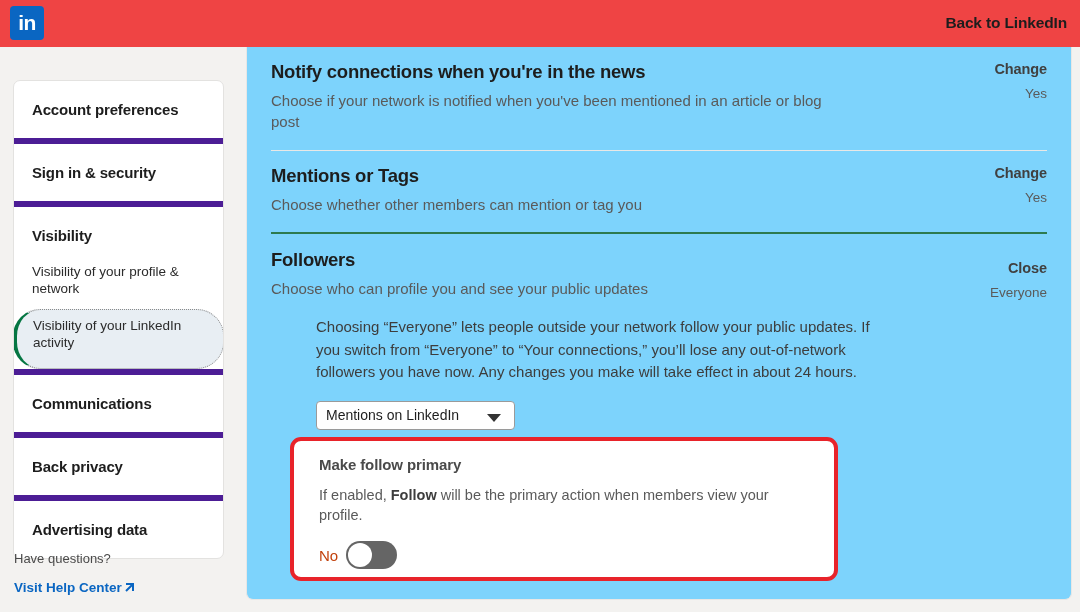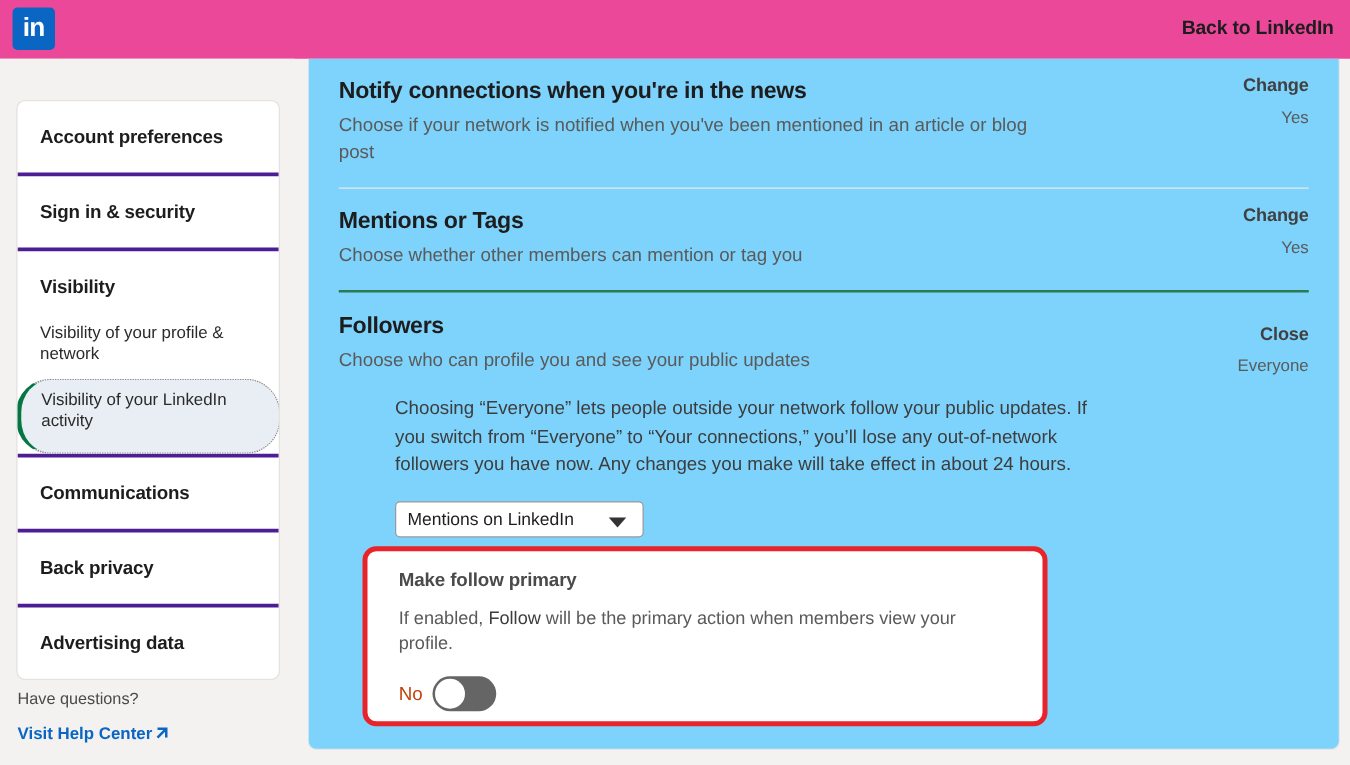--- a/index.html
+++ b/index.html
@@ -8,21 +8,21 @@
     width: 1080px; height: 612px;
     background: #f3f2f0;
     font-family: "Liberation Sans", sans-serif;
     overflow: hidden;
   }
 
   
   #topbar {
     position: absolute; left: 0; top: 0;
     width: 1080px; height: 47px;
-    background: #ec4899;
+    background: #ef4444;
   }
   #li-logo {
     position: absolute; left: 10px; top: 6px;
     width: 34px; height: 34px;
     background: #0a66c2;
     border-radius: 4px;
   }
   #li-logo .in-text {
     position: absolute; left: 0; top: 0; width: 34px; height: 34px;
     color: #ffffff; font-weight: bold; font-size: 21px;
@@ -44,21 +44,21 @@
     background: #f3f2f0;
   }
   #nav-card {
     position: absolute; left: 13px; top: 33px;
     width: 211px;
     background: #ffffff;
     border: 1px solid #e3e2e0;
     border-radius: 7px;
     overflow: hidden;
   }
-  .nav-group { border-bottom: 3px solid #4c1d95; }
+  .nav-group { border-bottom: 6px solid #4c1d95; }
   .nav-group:last-child { border-bottom: none; }
   .nav-head {
     padding: 20px 18px 20px 18px;
     font-size: 15px; font-weight: bold; color: #1d1d1d;
     cursor: pointer; letter-spacing: -0.15px;
   }
   .nav-head.with-sub { padding-bottom: 12px; }
   .nav-sub {
     padding: 7px 14px 12px 18px;
     font-size: 13.5px; color: #2b2b2b; line-height: 17px;
@@ -161,21 +161,21 @@
   }
   #primary-inner { padding: 15px 22px 0 25px; }
   #primary-title {
     font-size: 15px; font-weight: bold; color: #4a4a4a;
     letter-spacing: -0.1px;
   }
   #primary-desc {
     font-size: 14.5px; color: #5a5a5a; line-height: 20px;
     margin-top: 12px; max-width: 500px;
   }
-  #primary-desc b { color: #3d3d3d; font-weight: normal; }
+  #primary-desc b { color: #3d3d3d; font-weight: bold; }
 
   #toggle-row {
     position: absolute; left: 25px; top: 100px;
     display: flex; align-items: center;
   }
   #toggle-label {
     font-size: 15px; color: #c2410c; margin-right: 8px;
   }
   #toggle-switch {
     width: 51px; height: 28px;

